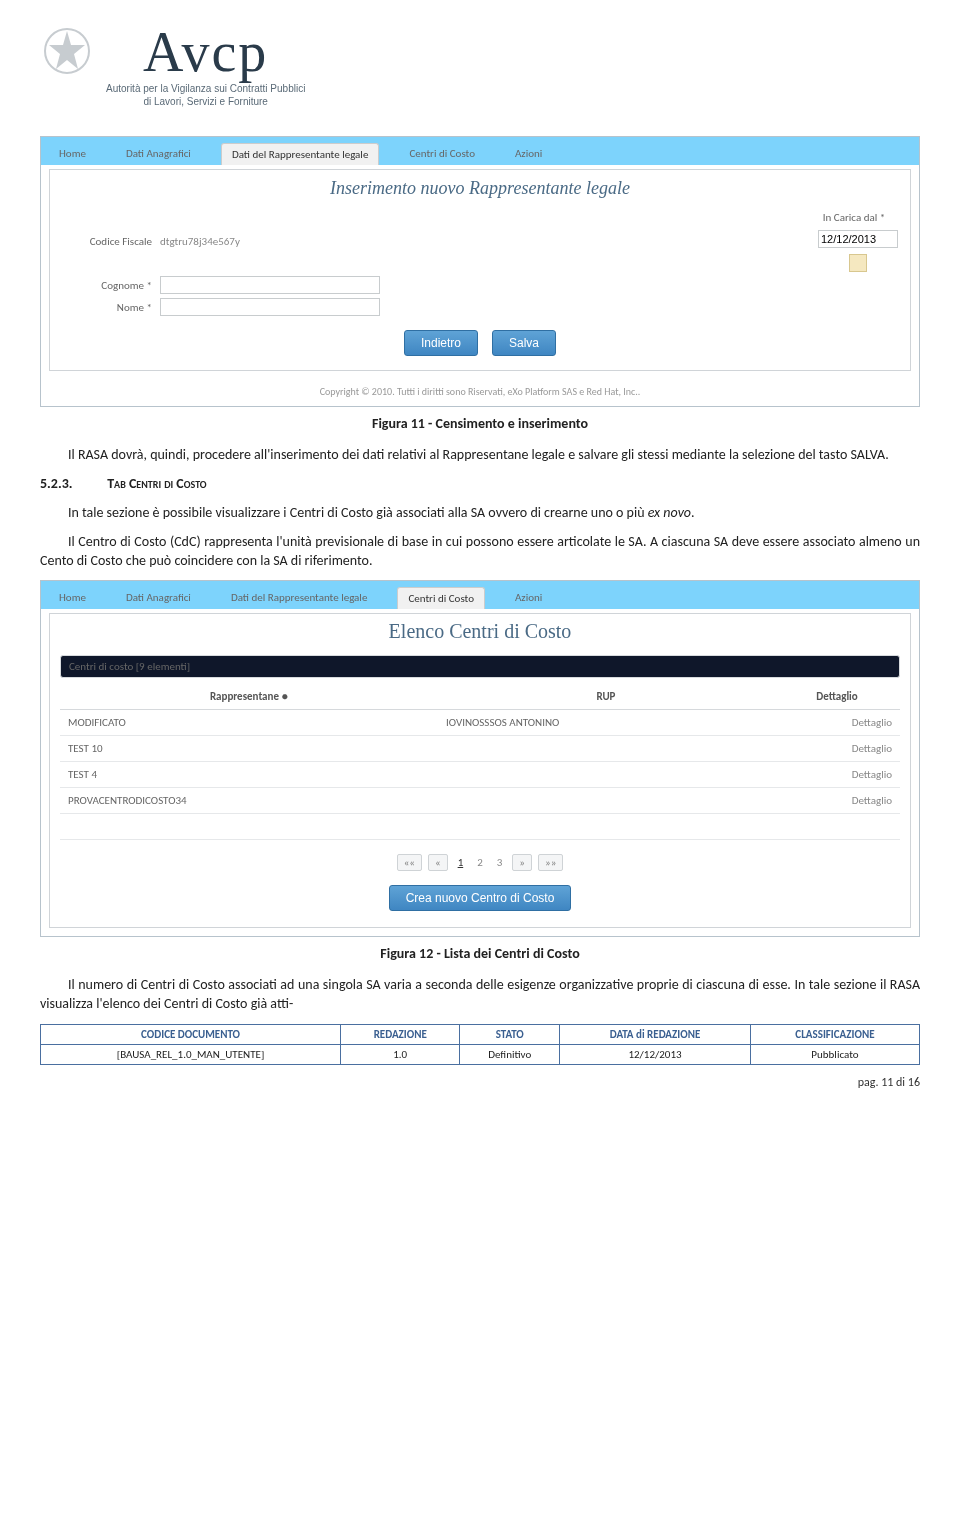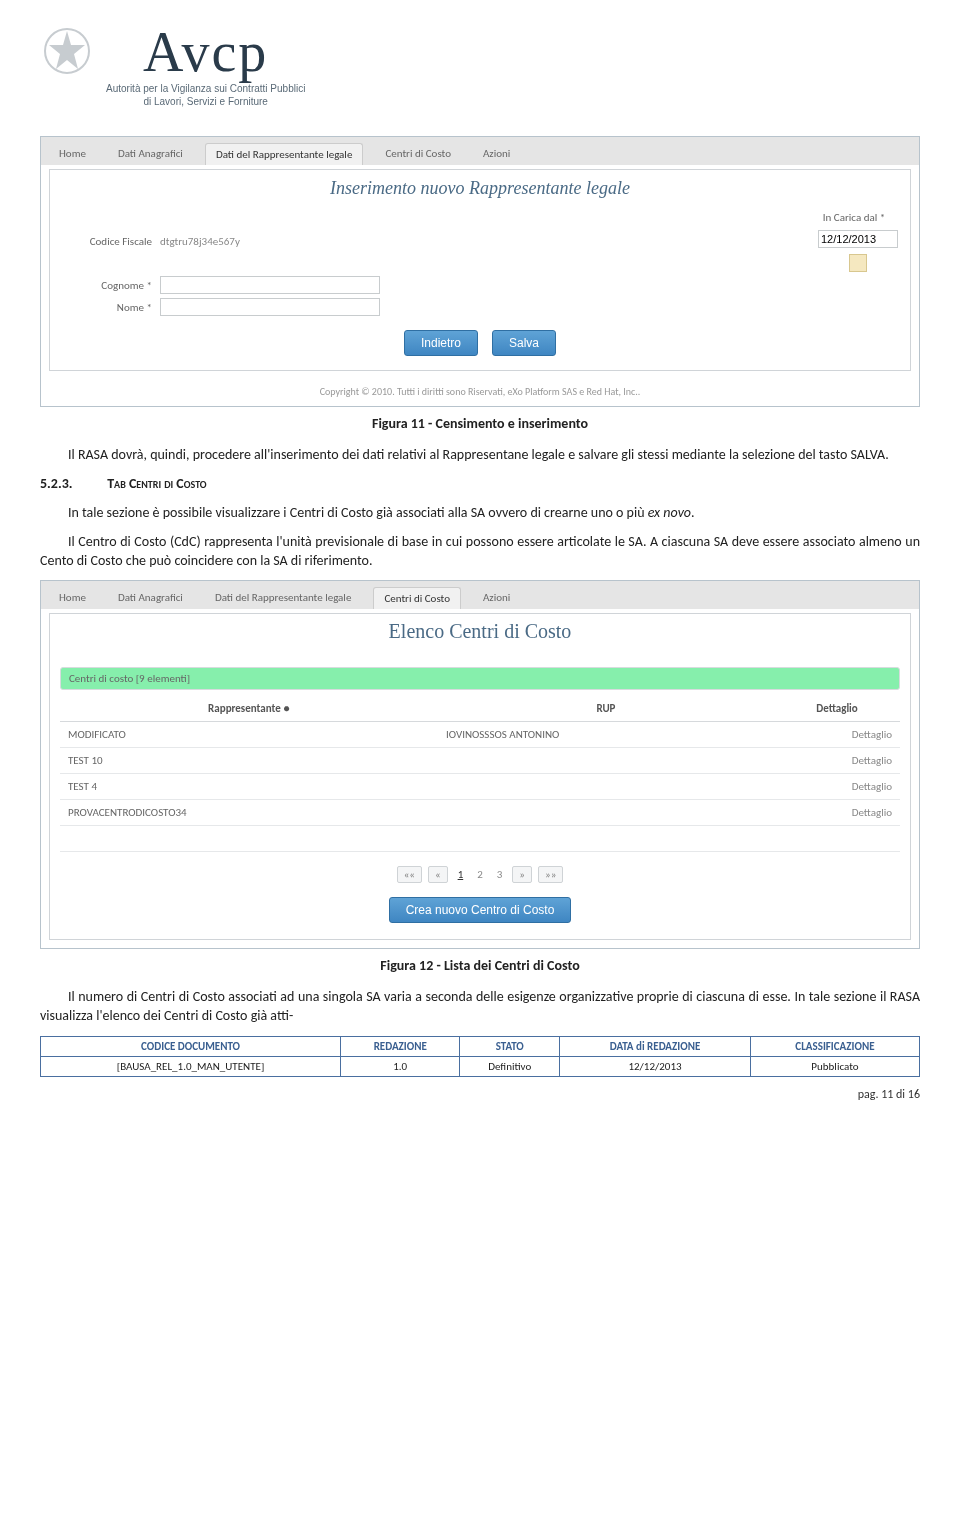--- a/index.html
+++ b/index.html
@@ -43,23 +43,23 @@
     margin-top: 2px;
   }
 
   .panel {
     border: 1px solid #b7c3cc;
     background: #fff;
     margin: 10px 0 6px 0;
   }
   .tabs {
     display:flex;
-    gap:12px;
+    gap:20px;
     padding: 6px 8px 0 8px;
-    background:#e5e5e5;
+    background:#7dd3fc;
   }
   .tab {
     font-size: 11px;
     color: #666;
     padding: 4px 10px;
     border-radius: 3px 3px 0 0;
     cursor: pointer;
   }
   .tab.active {
     border: 1px solid #ccc;
@@ -153,27 +153,27 @@
 
   
   .title2 {
     text-align:center;
     font-family: Georgia, serif;
     font-size:20px;
     color:#4a6a85;
     padding: 6px 0 12px 0;
   }
   .count-badge {
-    margin: 12px 10px 6px 10px;
+    margin: 0 10px 6px 10px;
     border:1px solid #d8dbde;
     border-radius:3px;
     padding: 4px 8px;
     font-size:11px;
     color:#666;
-    background:#86efac;
+    background:#0f172a;
   }
   table.grid {
     width: calc(100% - 20px);
     margin: 0 10px;
     border-collapse: collapse;
     font-size:11px;
   }
   table.grid th {
     text-align:center;
     font-weight:bold;
@@ -311,21 +311,21 @@
     <div class="tab">Dati del Rappresentante legale</div>
     <div class="tab active">Centri di Costo</div>
     <div class="tab">Azioni</div>
   </div>
   <div class="inner-panel">
     <div class="title2">Elenco Centri di Costo</div>
     <div class="count-badge">Centri di costo [9 elementi]</div>
     <table class="grid">
       <thead>
         <tr>
-          <th style="width:45%">Rappresentante  ●</th>
+          <th style="width:45%">Rappresentane  ●</th>
           <th style="width:40%">RUP</th>
           <th style="width:15%">Dettaglio</th>
         </tr>
       </thead>
       <tbody>
         <tr>
           <td>MODIFICATO</td>
           <td>IOVINOSSSOS ANTONINO</td>
           <td class="detail">Dettaglio</td>
         </tr>

